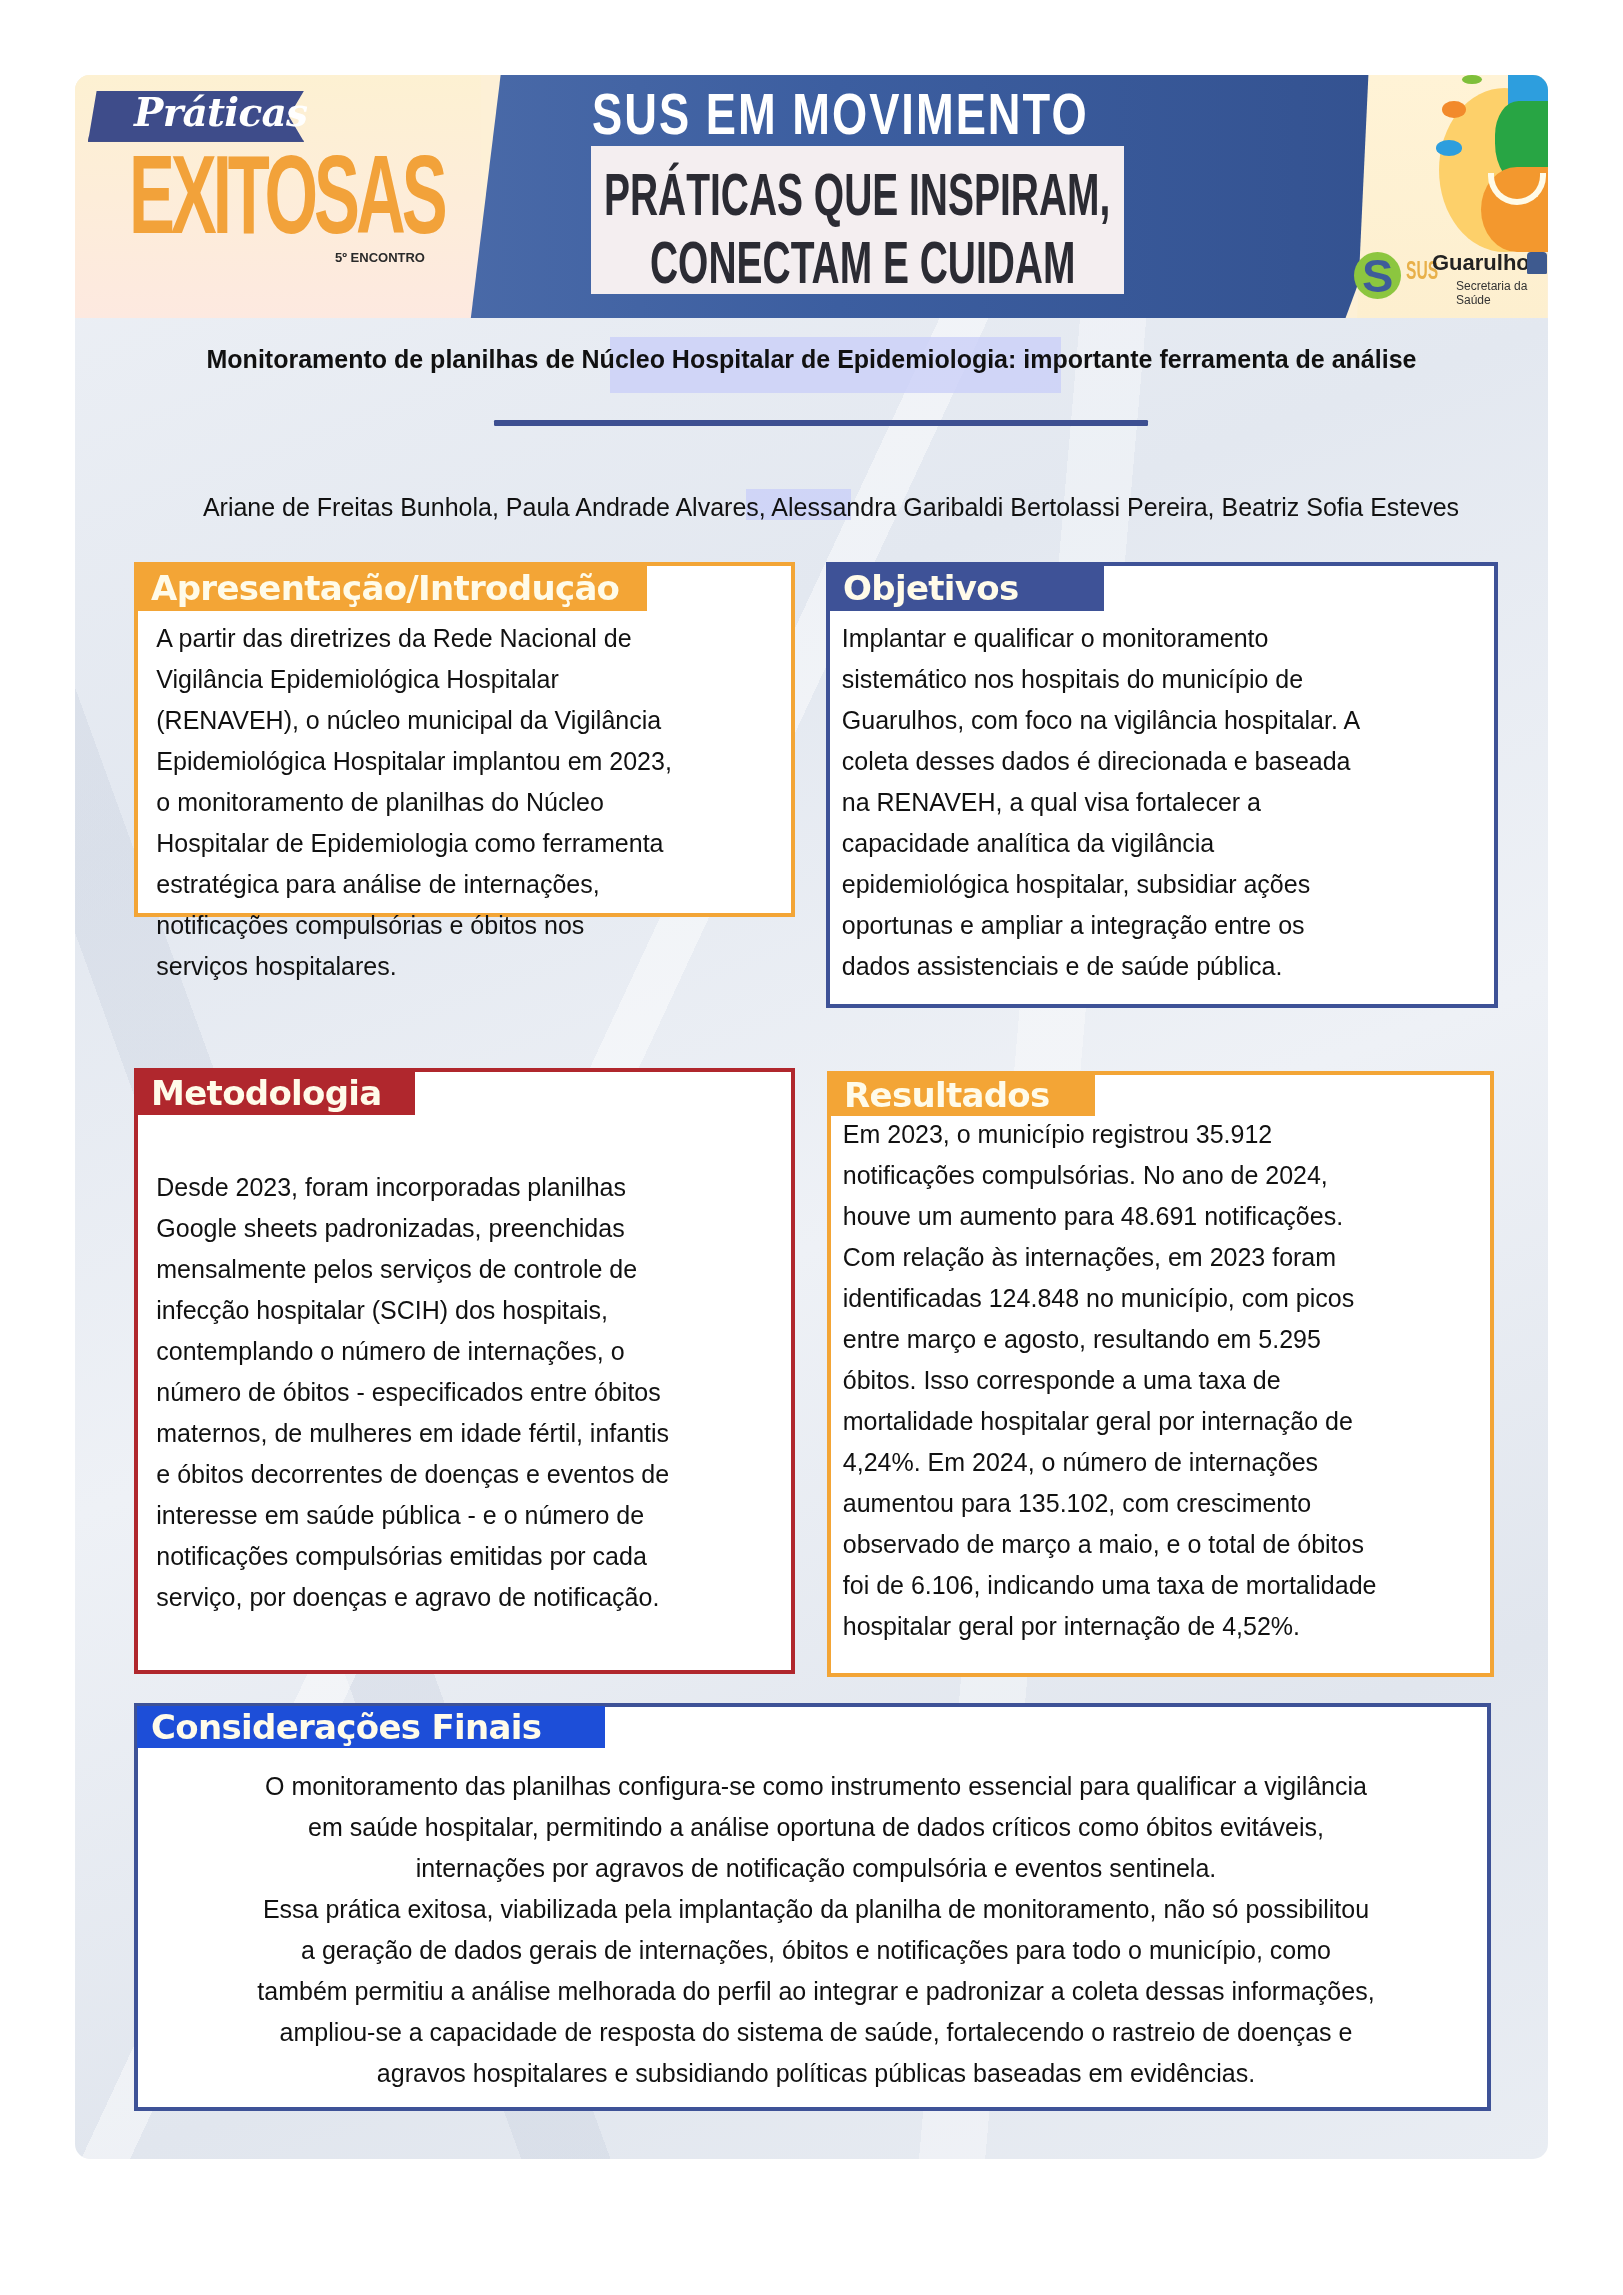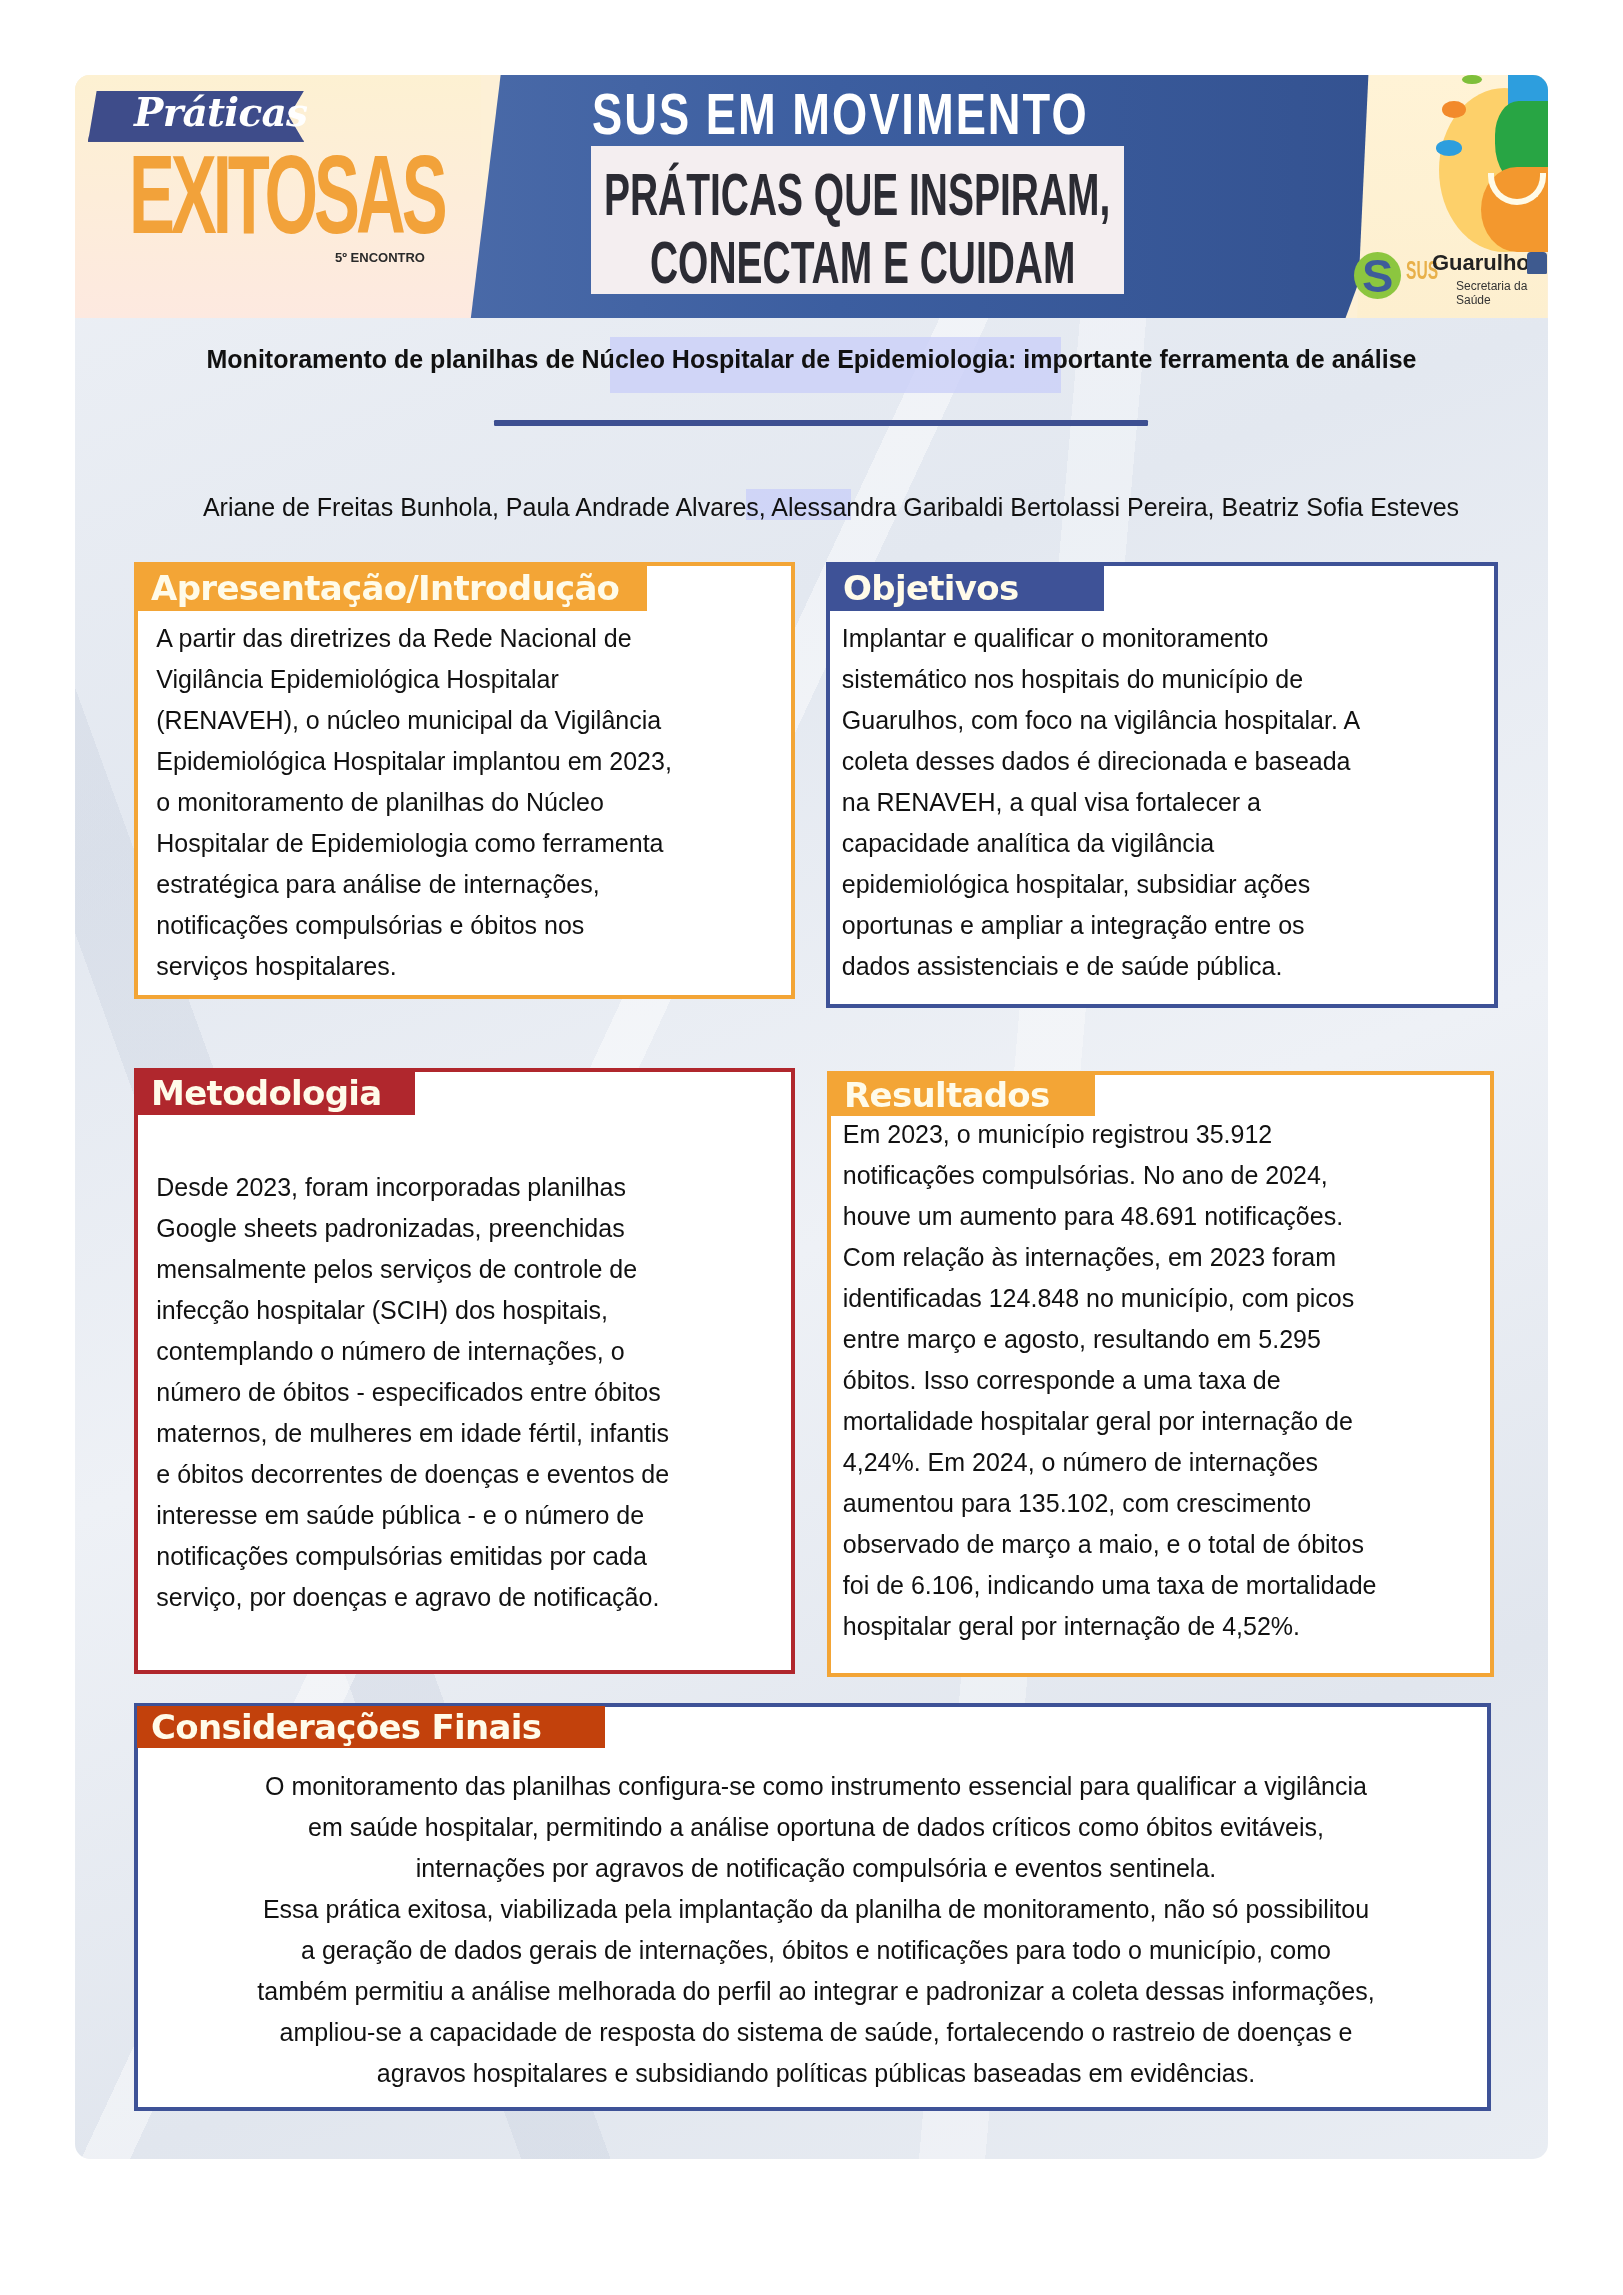--- a/index.html
+++ b/index.html
@@ -84,38 +84,38 @@
 
   
   .box { position: absolute; background: #ffffff; box-sizing: border-box; }
   .box-head {
     position: absolute; left: -1.3px; top: -1.3px; height: 46px; padding: 0 14.4px;
     font-weight: bold; font-size: 34px; line-height: 46px; color: #fffbe9; letter-spacing: -0.7px;
     font-family: "DejaVu Sans", sans-serif;
   }
   .box-text { position: absolute; font-size: 25px; line-height: 41px; color: #111; white-space: pre-line; }
 
-  .b-intro { left: 59px; top: 487px; width: 661px; height: 437px; border: 4.6px solid #f3a536; }
+  .b-intro { left: 59px; top: 487px; width: 661px; height: 355px; border: 4.6px solid #f3a536; }
   .b-intro .box-head { background: #f3a536; width: 510px; box-sizing: border-box; }
   .b-intro .box-text { left: 18.3px; top: 52px; width: 628px; }
 
   .b-obj { left: 751px; top: 487px; width: 672px; height: 446px; border: 4.6px solid #3e5297; }
   .b-obj .box-head { background: #3e5297; width: 275px; box-sizing: border-box; }
   .b-obj .box-text { left: 11.8px; top: 52px; width: 648px; }
 
   .b-met { left: 59px; top: 993px; width: 661px; height: 606px; border: 4.6px solid #b0272d; }
   .b-met .box-head { background: #b0272d; width: 278px; box-sizing: border-box; height: 44px; line-height: 44px; }
   .b-met .box-text { left: 18.3px; top: 95px; width: 628px; }
 
   .b-res { left: 752px; top: 996px; width: 667px; height: 606px; border: 4.6px solid #f3a536; }
   .b-res .box-head { background: #f3a536; width: 265px; box-sizing: border-box; height: 42px; line-height: 42px; }
   .b-res .box-text { left: 11.8px; top: 39px; width: 651px; }
 
   .b-cons { left: 59px; top: 1628px; width: 1357px; height: 408px; border: 4.6px solid #3e5297; }
-  .b-cons .box-head { background: #c2410c; width: 468px; box-sizing: border-box; height: 42px; line-height: 42px; }
+  .b-cons .box-head { background: #1d4ed8; width: 468px; box-sizing: border-box; height: 42px; line-height: 42px; }
   .b-cons .box-text { left: 10.5px; top: 59px; width: 1335px; text-align: center; }
 </style>
 </head>
 <body>
 
 <div class="poster">
 
   <div class="banner">
     <div class="banner-left"></div>
     <div class="banner-mid"></div>

